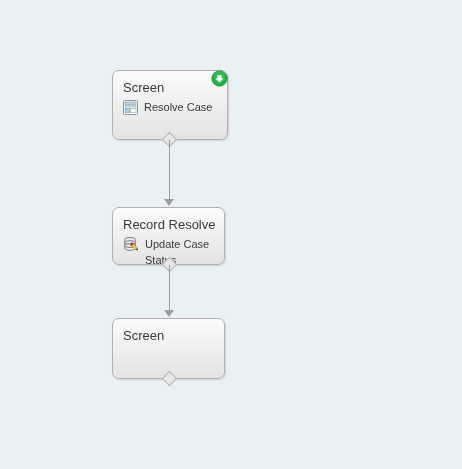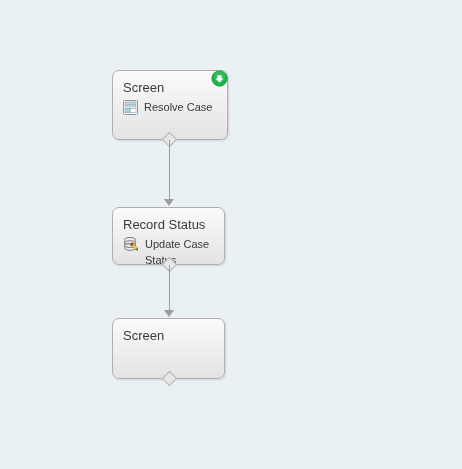--- a/index.html
+++ b/index.html
@@ -123,21 +123,21 @@
     </div>
   </div>
 
   <div class="diamond on-node" style="left:164px; top:134px;"></div>
 
   <div class="connector" style="left:169px; top:140px; height:60px;"></div>
   <div class="arrowhead" style="left:164px; top:199px;"></div>
 
   <div class="node" style="left:112px; top:207px; width:113px; height:58px;">
 
-    <div class="node-title">Record Status</div>
+    <div class="node-title">Record Resolve</div>
 
     <div class="node-body">
       <span class="icon">
         <svg width="16" height="16" viewBox="0 0 16 16">
           <ellipse cx="7" cy="2.6" rx="5.2" ry="2.1" fill="#e9e9e9" stroke="#6f6f6f" stroke-width="0.9"></ellipse>
           <path d="M1.8 2.6 v8.6 c0 1.16 2.33 2.1 5.2 2.1 s5.2-0.94 5.2-2.1 V2.6" fill="#f2f2f2" stroke="#6f6f6f" stroke-width="0.9"></path>
           <ellipse cx="7" cy="5.6" rx="5.2" ry="2.0" fill="#e0e0e0" stroke="#6f6f6f" stroke-width="0.8"></ellipse>
           <ellipse cx="7" cy="8.6" rx="5.2" ry="2.0" fill="#e0e0e0" stroke="#6f6f6f" stroke-width="0.8"></ellipse>
           <g transform="translate(7.4,7.6) rotate(-45)">
             <rect x="0" y="0" width="2.6" height="7.4" fill="#f4d03f" stroke="#9a7d1a" stroke-width="0.6"></rect>

